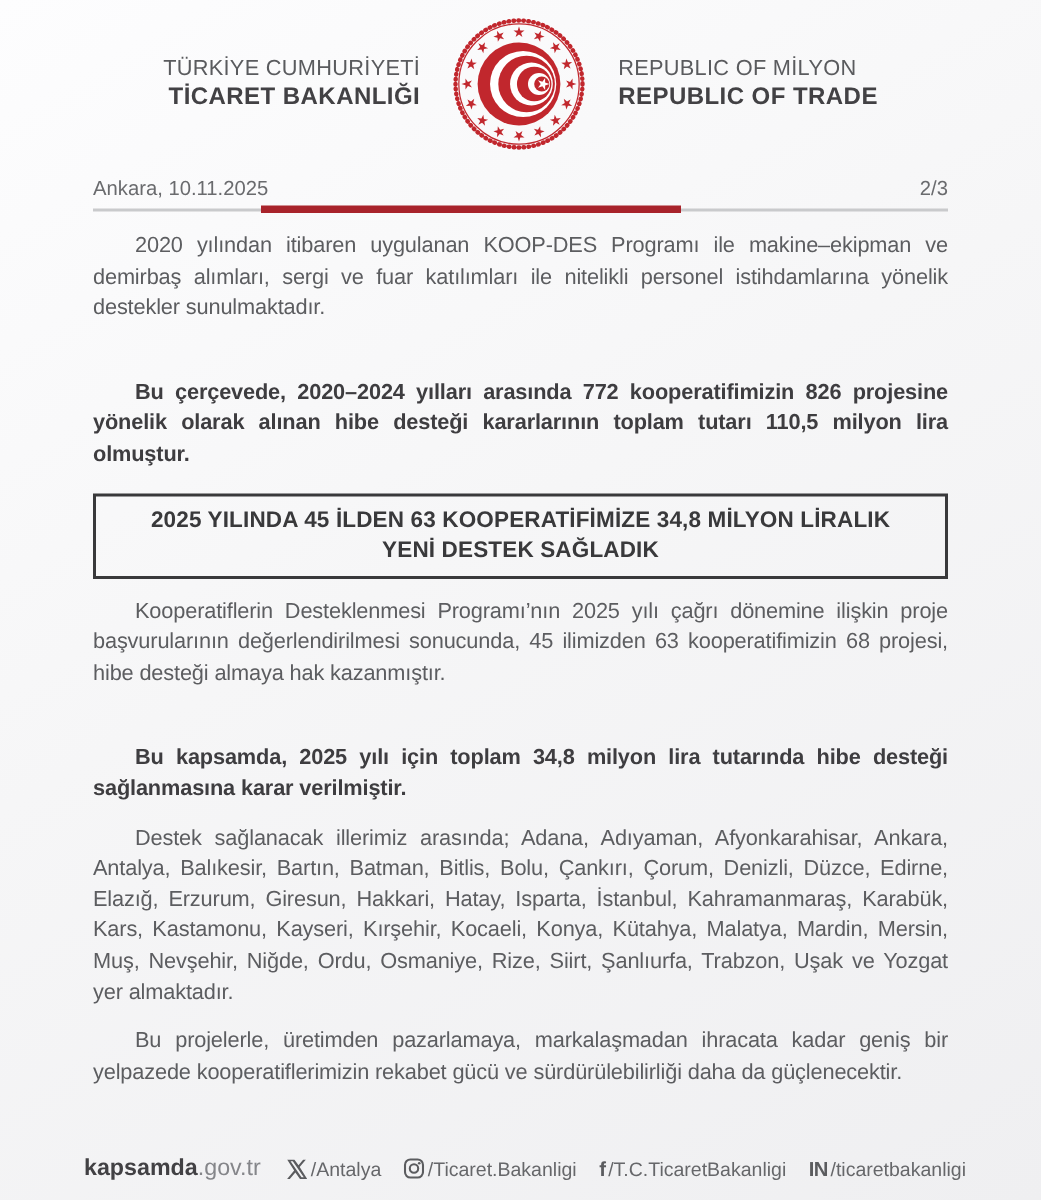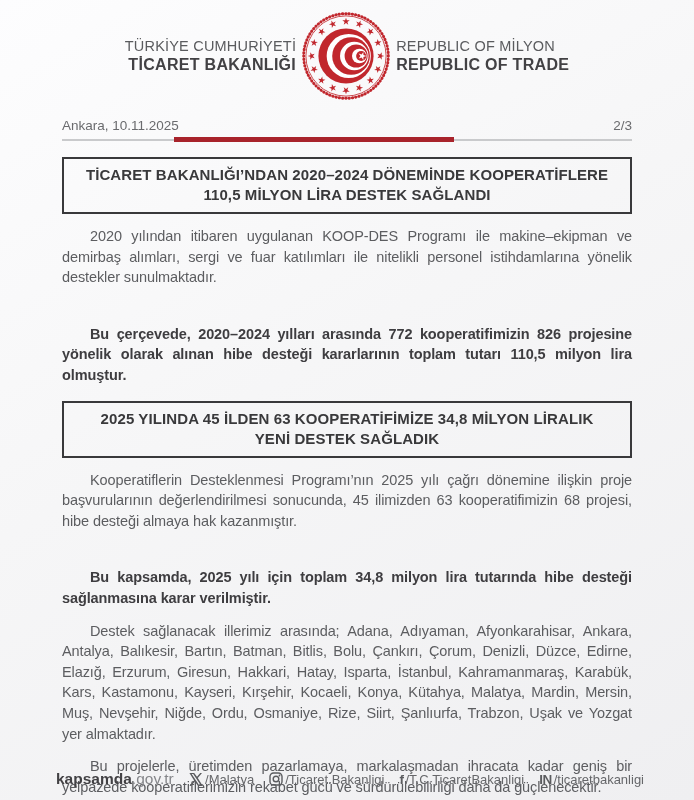--- a/index.html
+++ b/index.html
@@ -14,21 +14,21 @@
     font-family: "Liberation Sans", "DejaVu Sans", sans-serif;
     color: #5c5d60;
   }
   .content { padding: 10px 62px 0 62px; }
 
   
   .header {
     display: flex;
     align-items: center;
     justify-content: center;
-    gap: 4px;
+    gap: 20px;
     height: 92px;
   }
   .brand { line-height: 1.25; }
   .brand.left  { text-align: right; }
   .brand.right { text-align: left; }
   .brand .l1 { font-size: 14.5px; color: #5a5b5e; letter-spacing: .2px; }
   .brand .l2 { font-size: 16px; font-weight: 700; color: #424144; letter-spacing: .3px; }
   .logo-wrap { width: 92px; height: 92px; flex: 0 0 auto; }
   .logo-wrap svg { width: 100%; height: 100%; display: block; }
 
@@ -152,24 +152,20 @@
 
     <div class="meta-row">
       <span>Ankara, 10.11.2025</span>
       <span>2/3</span>
     </div>
     <div class="divider">
       <div class="gray"></div>
       <div class="red"></div>
     </div>
 
-    <div class="title-box">
-      <div>TİCARET BAKANLIĞI’NDAN 2020–2024 DÖNEMİNDE KOOPERATİFLERE</div>
-      <div>110,5 MİLYON LİRA DESTEK SAĞLANDI</div>
-    </div>
 
     <p class="para">2020 yılından itibaren uygulanan KOOP-DES Programı ile makine–ekipman ve demirbaş alımları, sergi ve fuar katılımları ile nitelikli personel istihdamlarına yönelik destekler sunulmaktadır.</p>
     <p class="para bold">Bu çerçevede, 2020–2024 yılları arasında 772 kooperatifimizin 826 projesine yönelik olarak alınan hibe desteği kararlarının toplam tutarı 110,5 milyon lira olmuştur.</p>
 
     <div class="title-box">
       <div>2025 YILINDA 45 İLDEN 63 KOOPERATİFİMİZE 34,8 MİLYON LİRALIK</div>
       <div>YENİ DESTEK SAĞLADIK</div>
     </div>
 
     <p class="para">Kooperatiflerin Desteklenmesi Programı’nın 2025 yılı çağrı dönemine ilişkin proje başvurularının değerlendirilmesi sonucunda, 45 ilimizden 63 kooperatifimizin 68 projesi, hibe desteği almaya hak kazanmıştır.</p>
@@ -180,21 +176,21 @@
 
   <div class="footer">
     <div class="site"><b>kapsamda</b><span>.gov.tr</span></div>
 
     <div class="social">
 
       <div class="social-item">
         <svg width="14" height="13" viewBox="0 0 14 13">
           <path d="M0.4,0 L5.2,0 L8,3.8 L11.2,0 L13,0 L8.8,5 L13.8,13 L9,13 L5.9,8.6 L2.2,13 L0.4,13 L5.1,7.4 Z M2.7,1.1 L10,11.9 L11.5,11.9 L4.2,1.1 Z" fill="#5b5c5f"></path>
         </svg>
-        <span>/Malatya</span>
+        <span>/Antalya</span>
       </div>
 
       <div class="social-item">
         <svg width="14" height="14" viewBox="0 0 14 14">
           <rect x="1" y="1" width="12" height="12" rx="3.6" fill="none" stroke="#5b5c5f" stroke-width="1.4"></rect>
           <circle cx="7" cy="7" r="2.8" fill="none" stroke="#5b5c5f" stroke-width="1.4"></circle>
           <circle cx="10.5" cy="3.5" r="0.9" fill="#5b5c5f"></circle>
         </svg>
         <span>/Ticaret.Bakanligi</span>
       </div>

